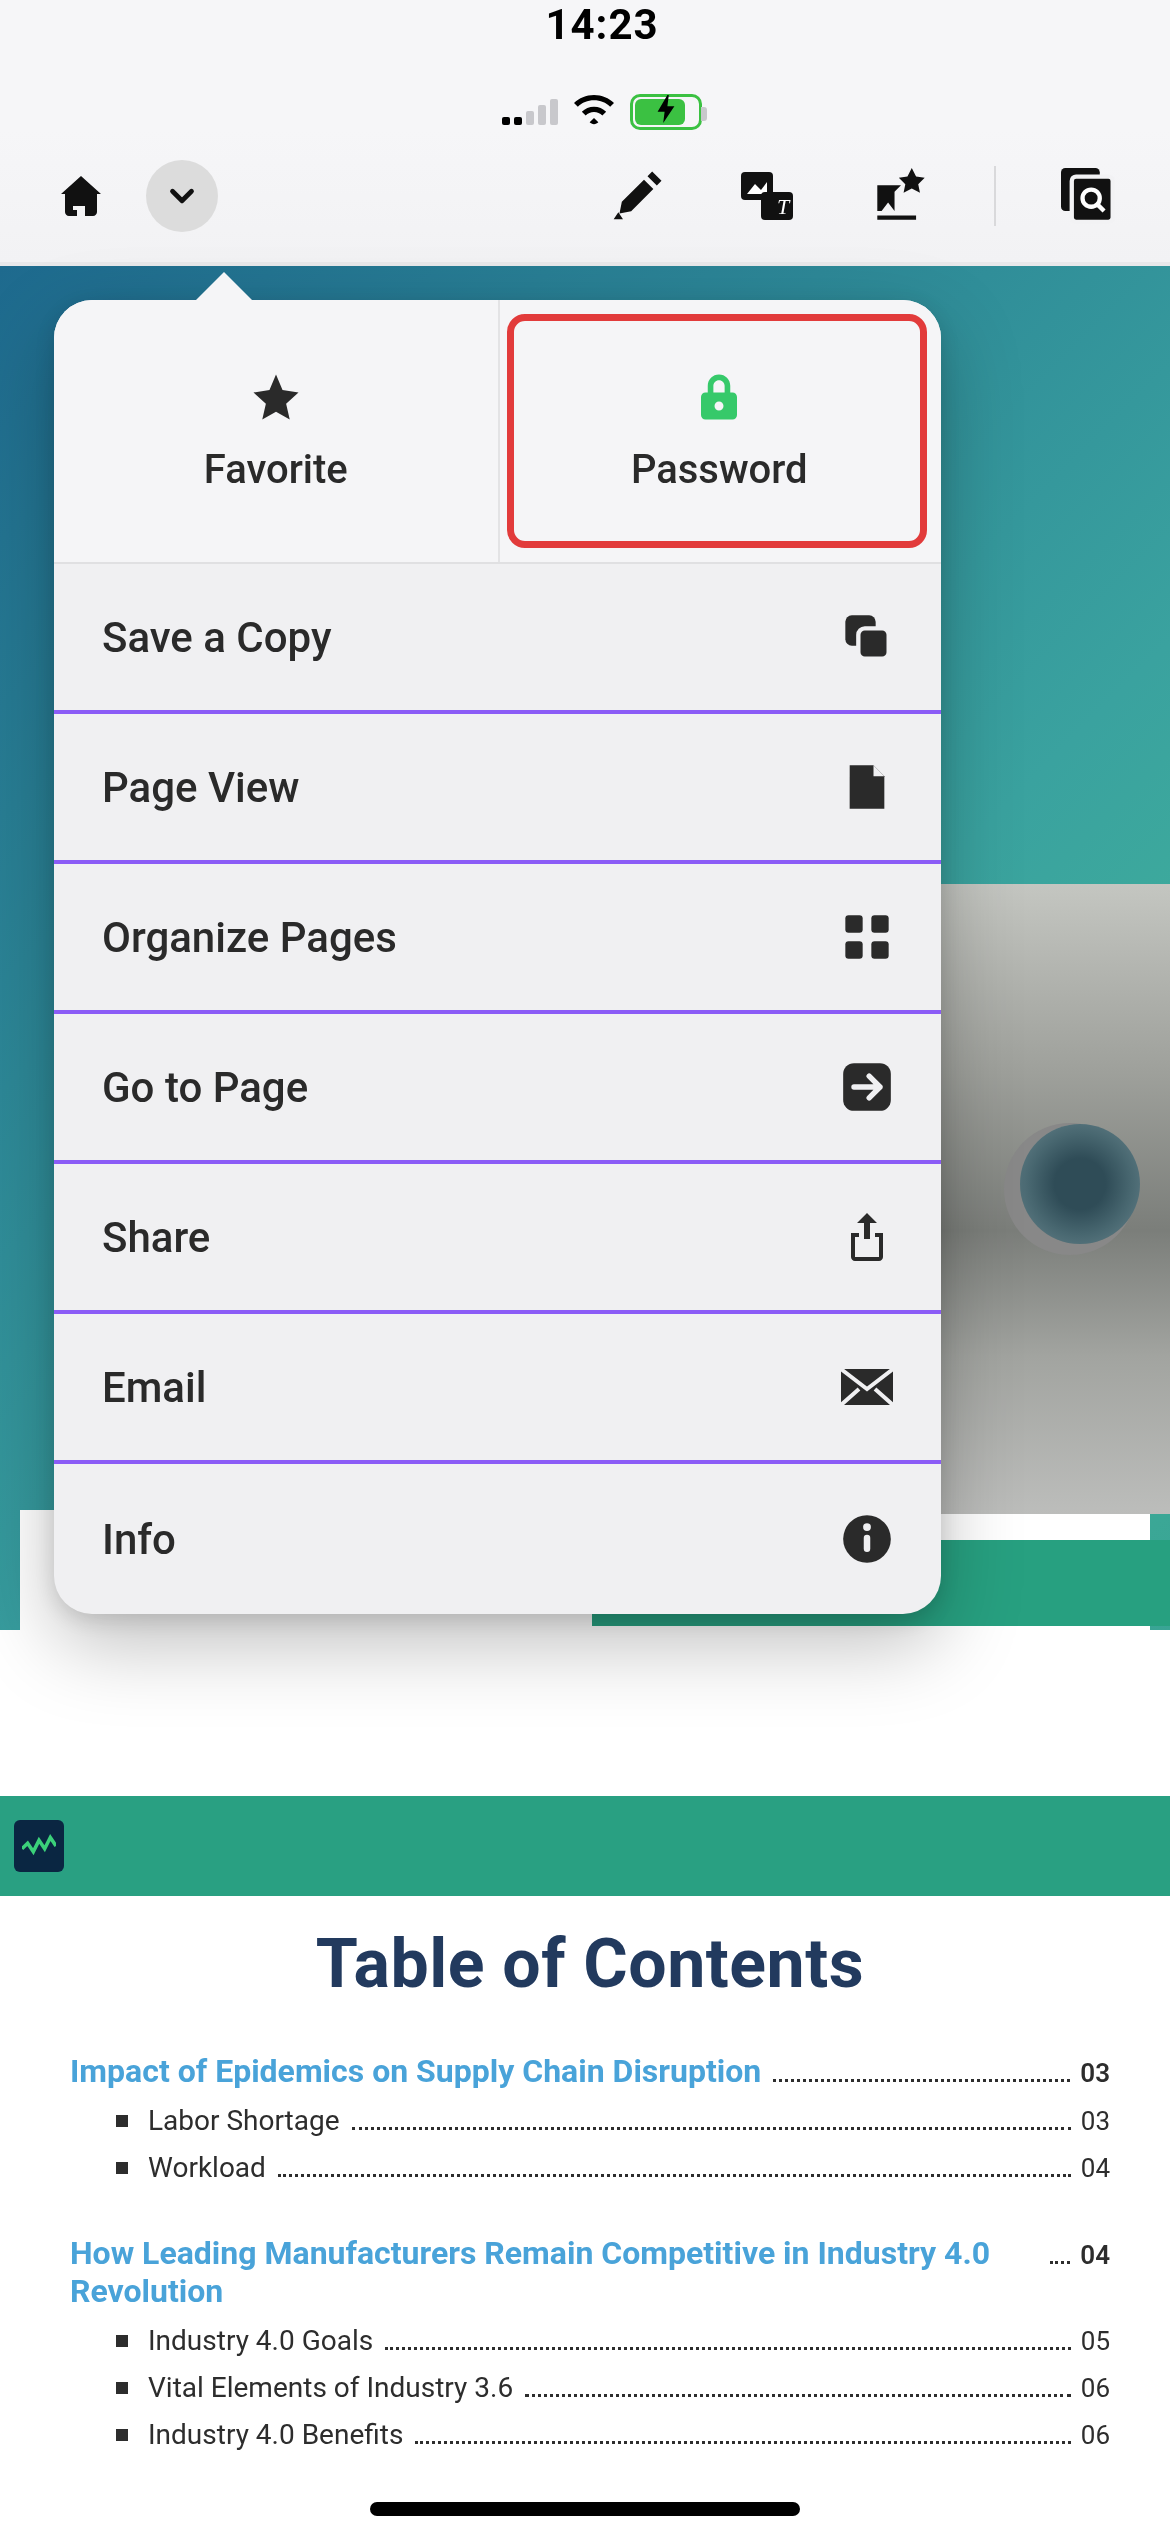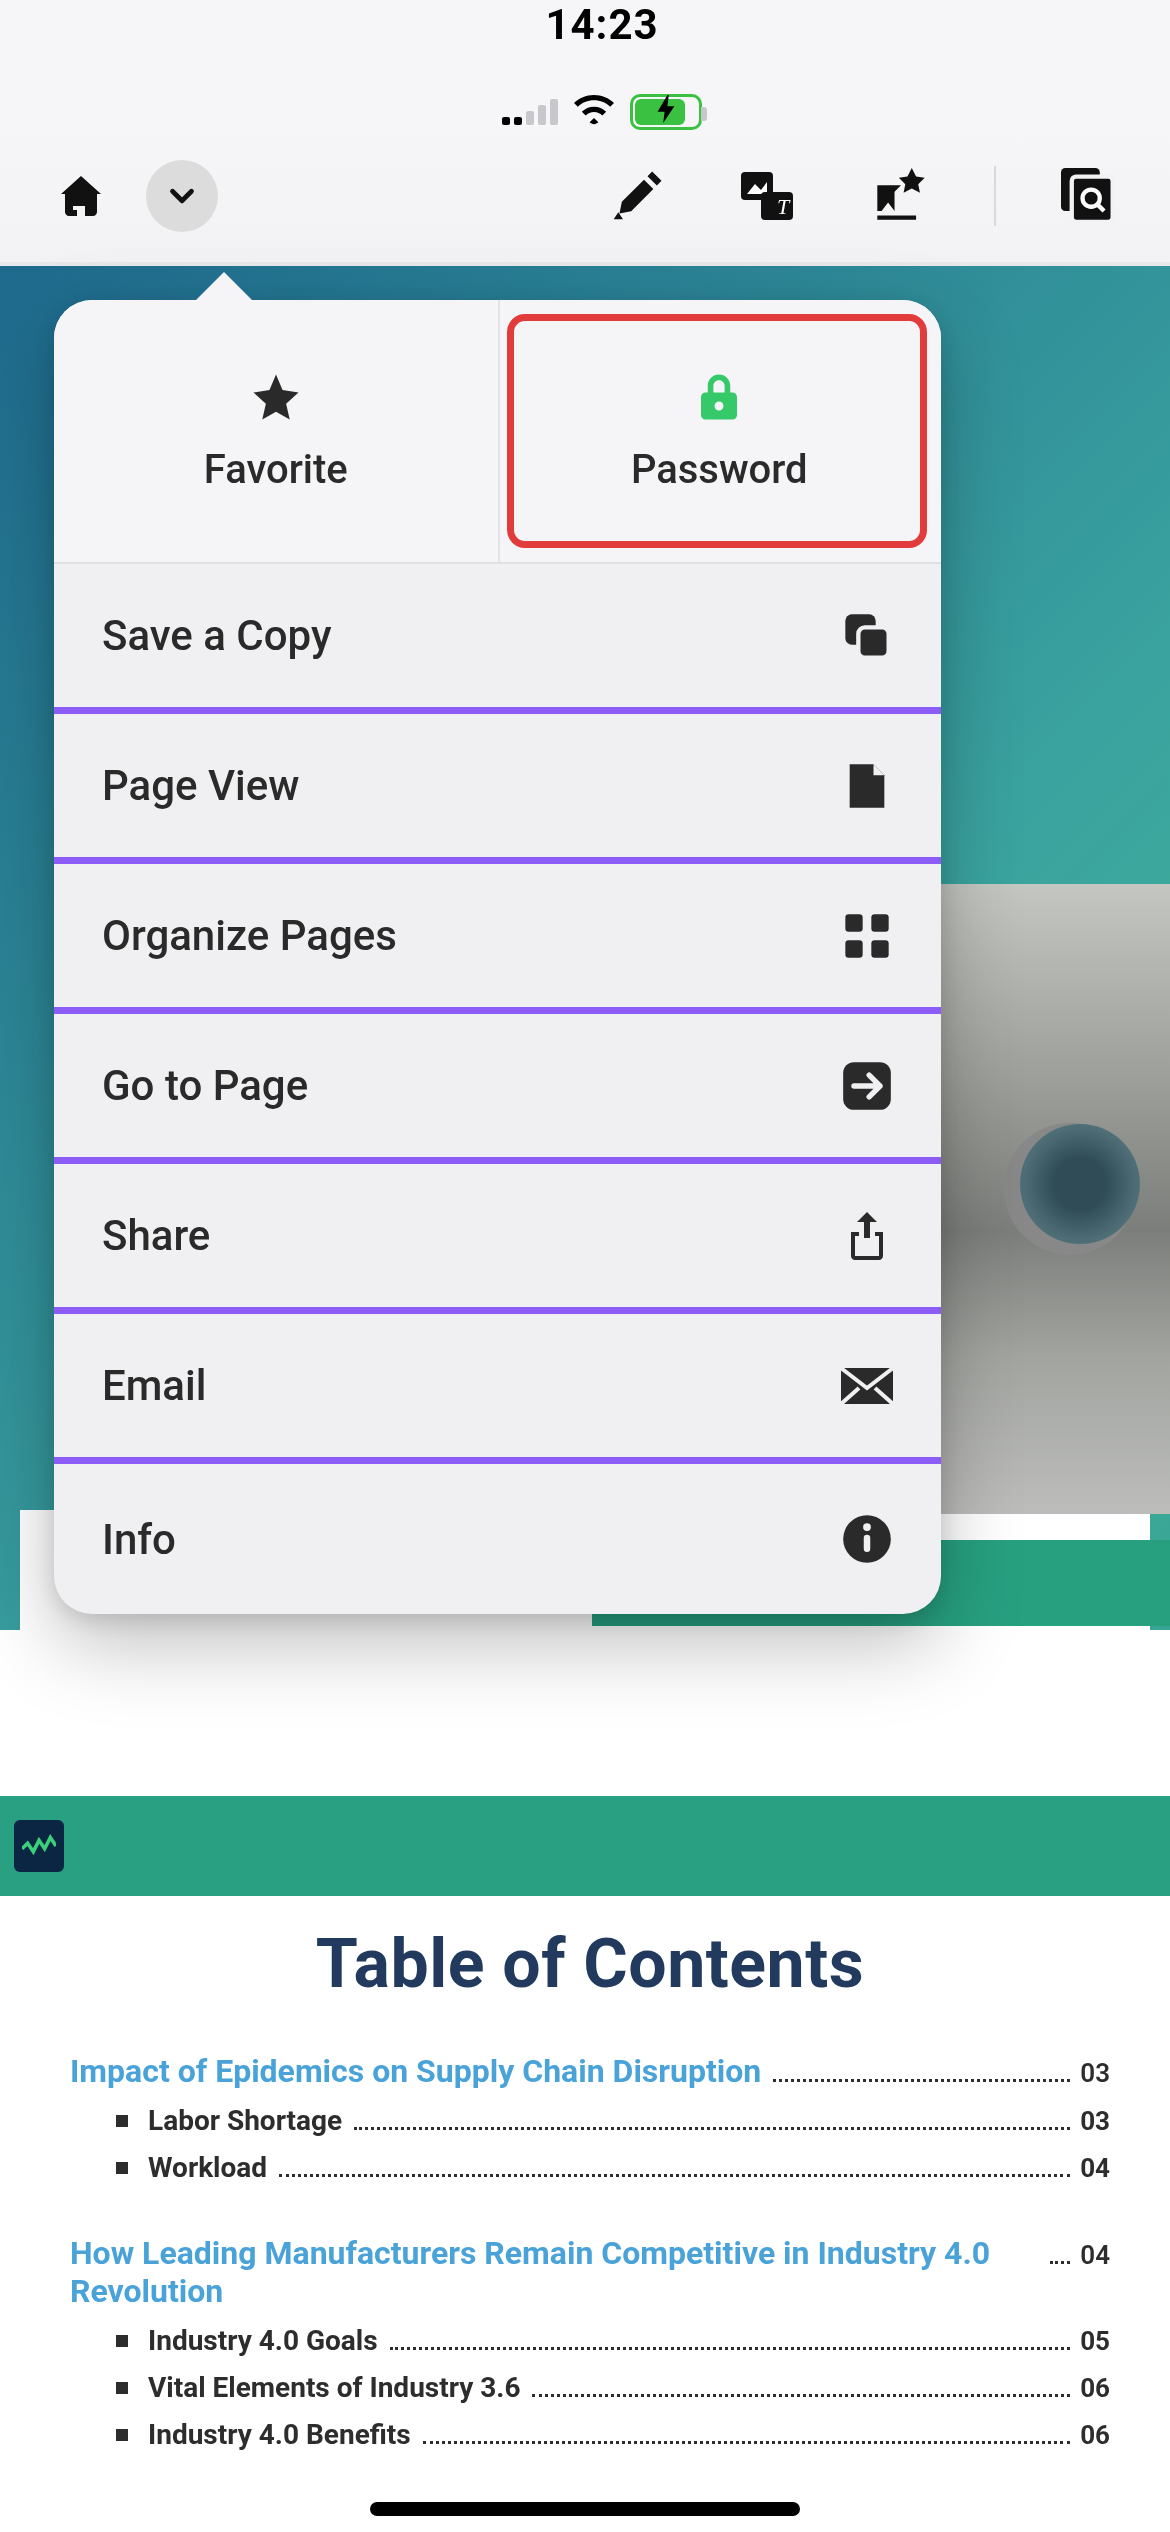--- a/index.html
+++ b/index.html
@@ -81,33 +81,33 @@
     .dropdown-tabs { display: flex; height: 262px; background: #f5f5f7; border-radius: 38px 38px 0 0; position:relative; }
     .dropdown-tab { flex: 1; display: flex; flex-direction: column; align-items: center; justify-content: center; gap: 22px; }
     .dropdown-tab .tab-icon { width: 54px; height: 54px; }
     .dropdown-tab .tab-label { font-size: 40px; font-weight: 500; color: #2a2a2a; }
     .tab-divider { position:absolute; left:50%; top:0; bottom:0; width:2px; background:#e3e3e5; }
     .highlight-box { position:absolute; right:14px; top:14px; width:420px; height:234px; border:7px solid #e23b3b; border-radius:18px; pointer-events:none; }
 
     .dropdown-items { border-top: 2px solid #e0e0e2; }
     .dropdown-item {
       height: 150px; display: flex; align-items: center; justify-content: space-between;
-      padding: 0 48px 0 48px; border-bottom: 7px solid #8b5cf6;
+      padding: 0 48px 0 48px; border-bottom: 4px solid #8b5cf6;
     }
     .dropdown-item:last-child { border-bottom: none; border-radius: 0 0 38px 38px; }
     .item-label { font-size: 42px; font-weight: 500; color: #2a2a2a; }
     .item-icon { width: 52px; height: 52px; display:flex; align-items:center; justify-content:center; }
     .item-icon svg { width: 52px; height: 52px; }
 
     .toc-section { position:absolute; left:70px; right:60px; top:1924px; }
     .toc-title { text-align:center; font-size:68px; font-weight:700; color:#223a5e; margin-bottom:48px; letter-spacing:0.5px; }
     .toc-h1 { color:#49a3d9; font-size:32px; font-weight:700; margin: 30px 0 14px; display:flex; align-items:baseline; }
     .toc-h1 .dots { flex:1; border-bottom:3px dotted #2d2d2d; margin: 0 10px 6px 12px; }
     .toc-h1 .pg { color:#2d2d2d; font-weight:600; font-size:26px; }
-    .toc-sub { margin-left: 46px; display:flex; align-items:baseline; color:#2d2d2d; font-size:28px; margin-bottom: 14px; font-weight: bold; }
+    .toc-sub { margin-left: 46px; display:flex; align-items:baseline; color:#2d2d2d; font-size:28px; margin-bottom: 14px; }
     .toc-sub .bullet { width:12px; height:12px; background:#2d2d2d; margin-right:20px; align-self:center; }
     .toc-sub .dots { flex:1; border-bottom:3px dotted #2d2d2d; margin: 0 10px 5px 12px; }
     .toc-sub .pg { font-size:26px; }
 
     .home-indicator { position:absolute; left:50%; transform:translateX(-50%); bottom:16px; width:430px; height:14px; background:#000; border-radius:10px; }
   </style>
 </head>
 <body>
 
 <div class="status-bar">

